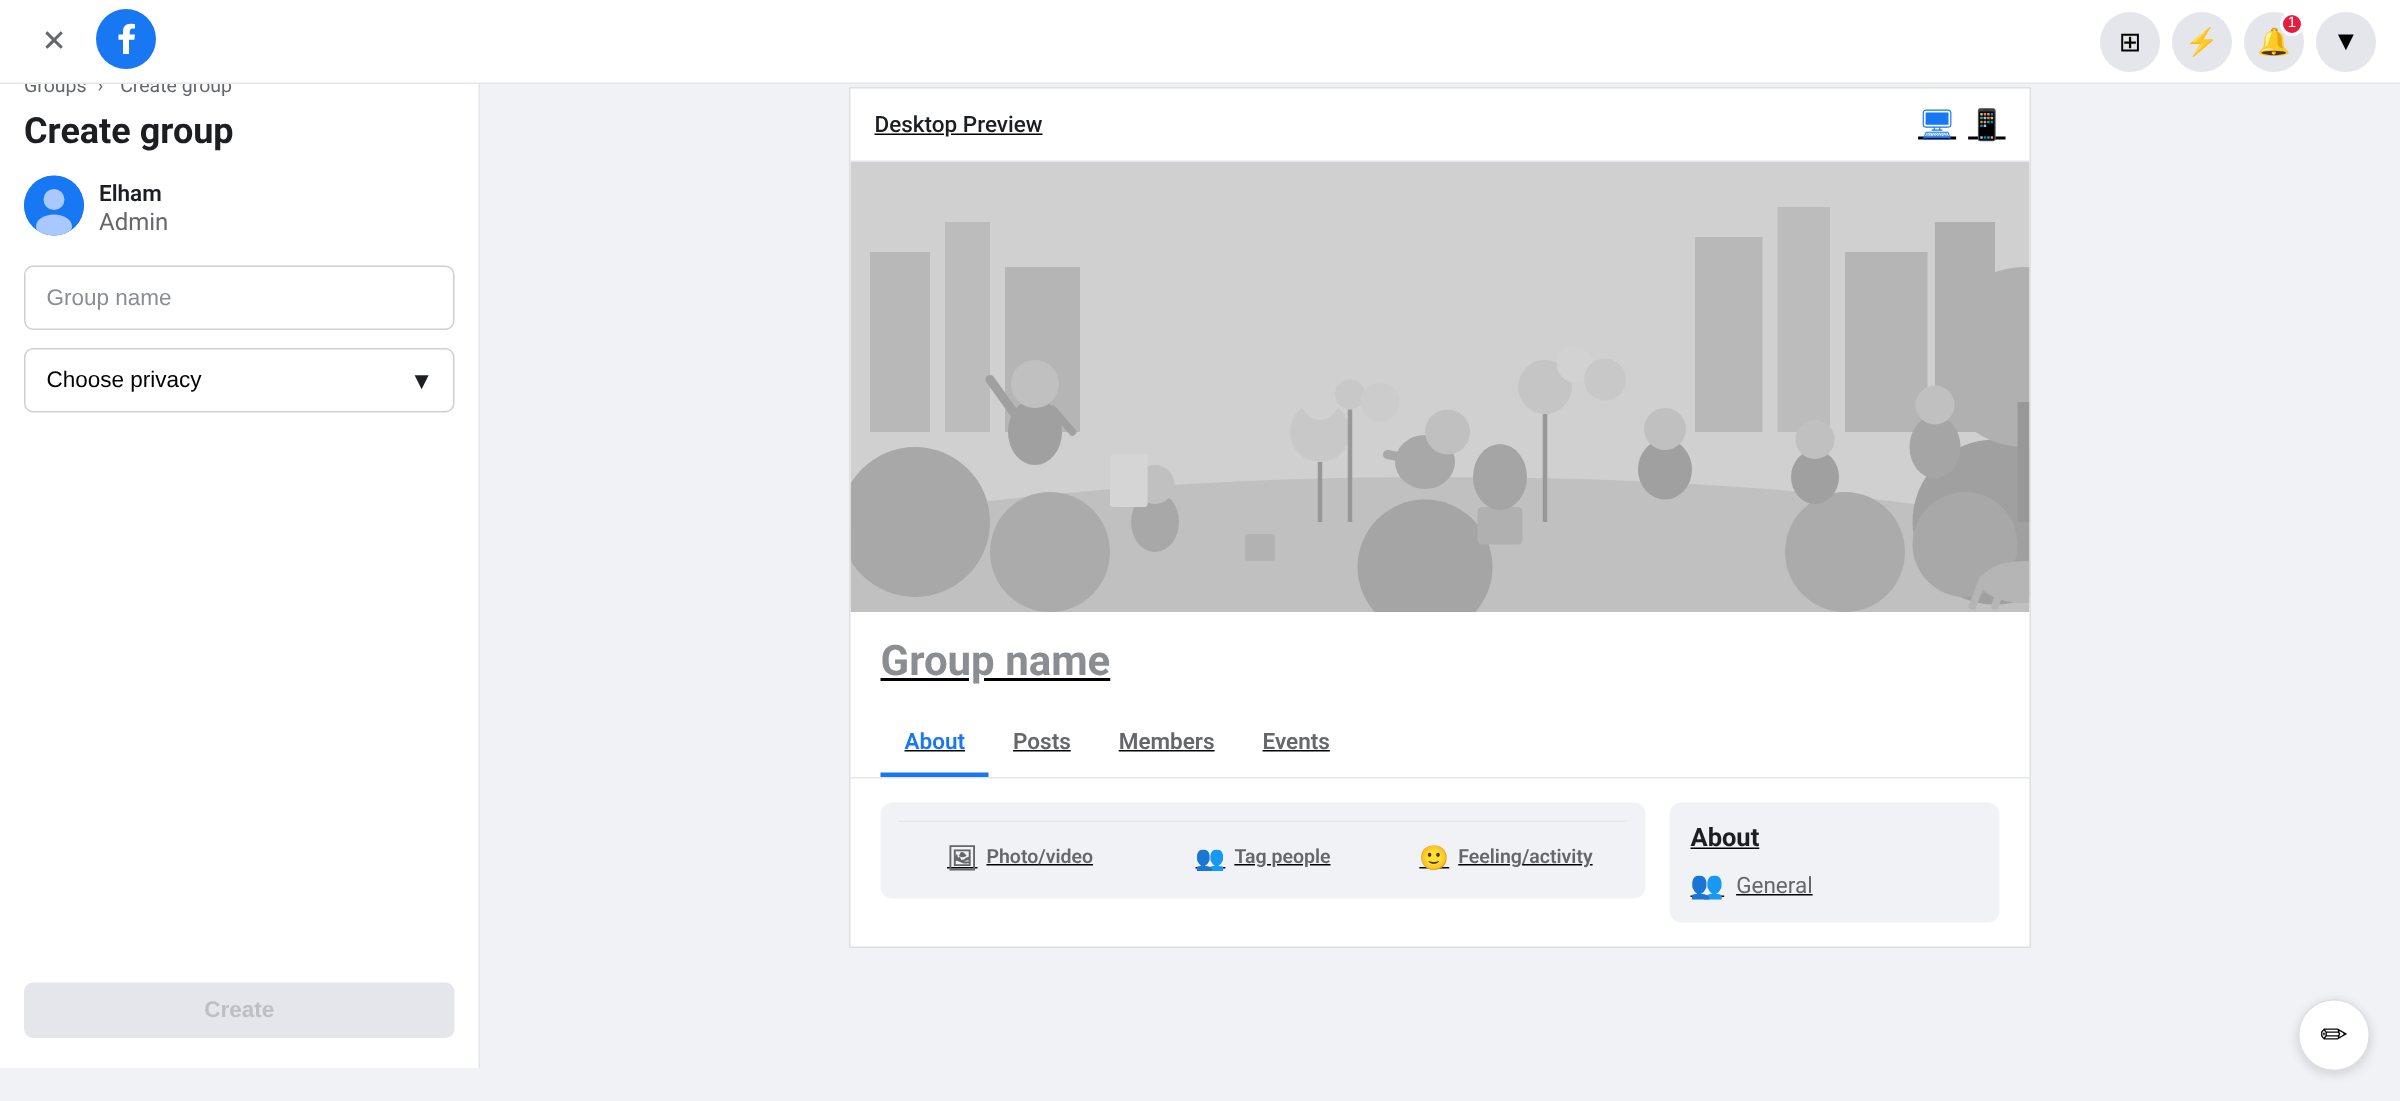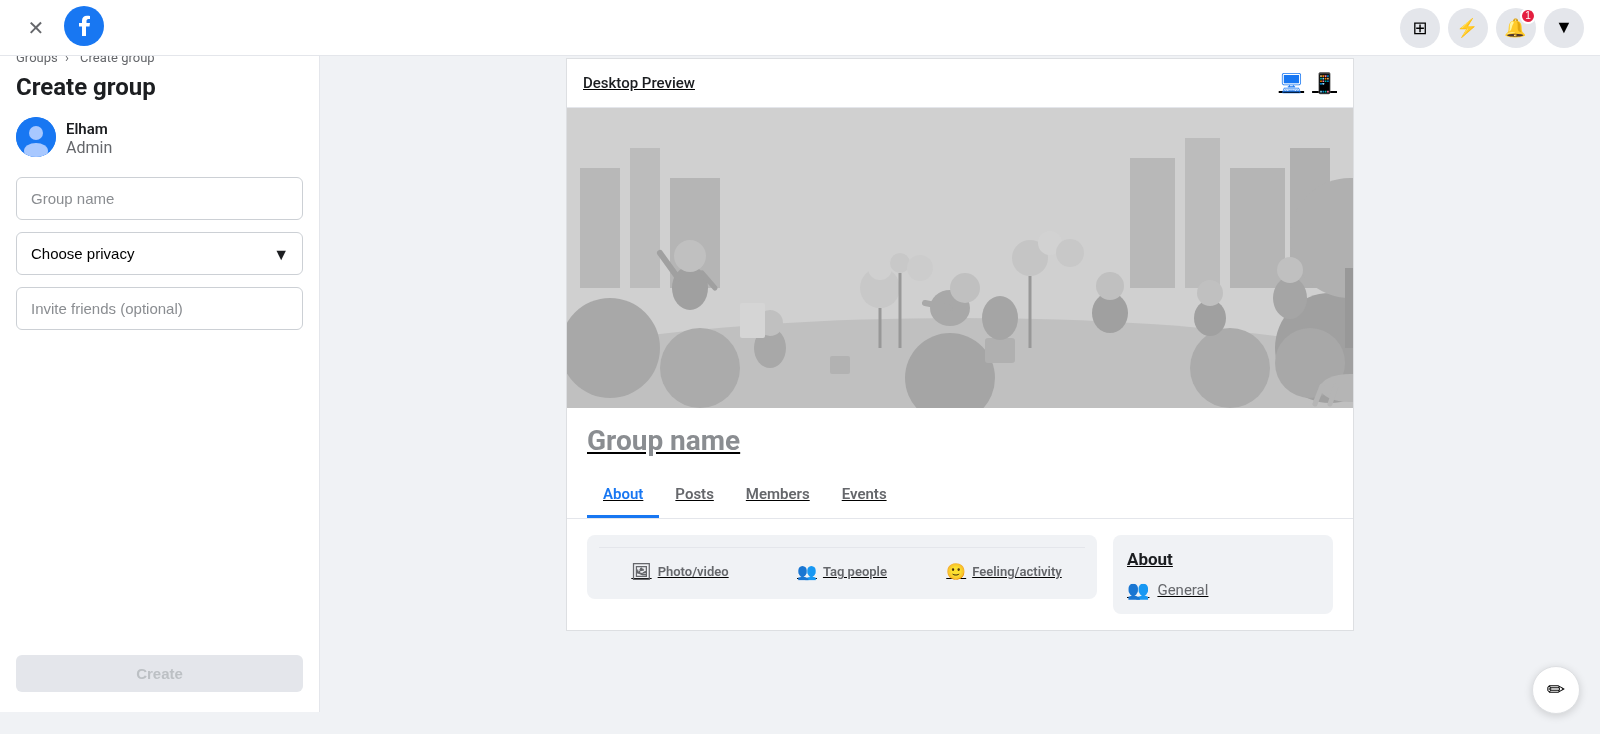--- a/index.html
+++ b/index.html
@@ -427,23 +427,20 @@
     <div class="form-field">
       <div class="privacy-select-wrapper">
         <select>
           <option value="">Choose privacy</option>
           <option value="public">Public</option>
           <option value="private">Private</option>
         </select>
         <span class="chevron">▼</span>
       </div>
     </div>
-    <div class="form-field">
-      <input type="text" placeholder="Invite friends (optional)" style="">
-    </div>
 
     <button class="create-btn">Create</button>
   </aside>
 
   <main class="content-area">
     <div class="preview-panel">
 
       <div class="preview-header">
         <span class="preview-title">Desktop Preview</span>
         <div class="preview-device-icons">

